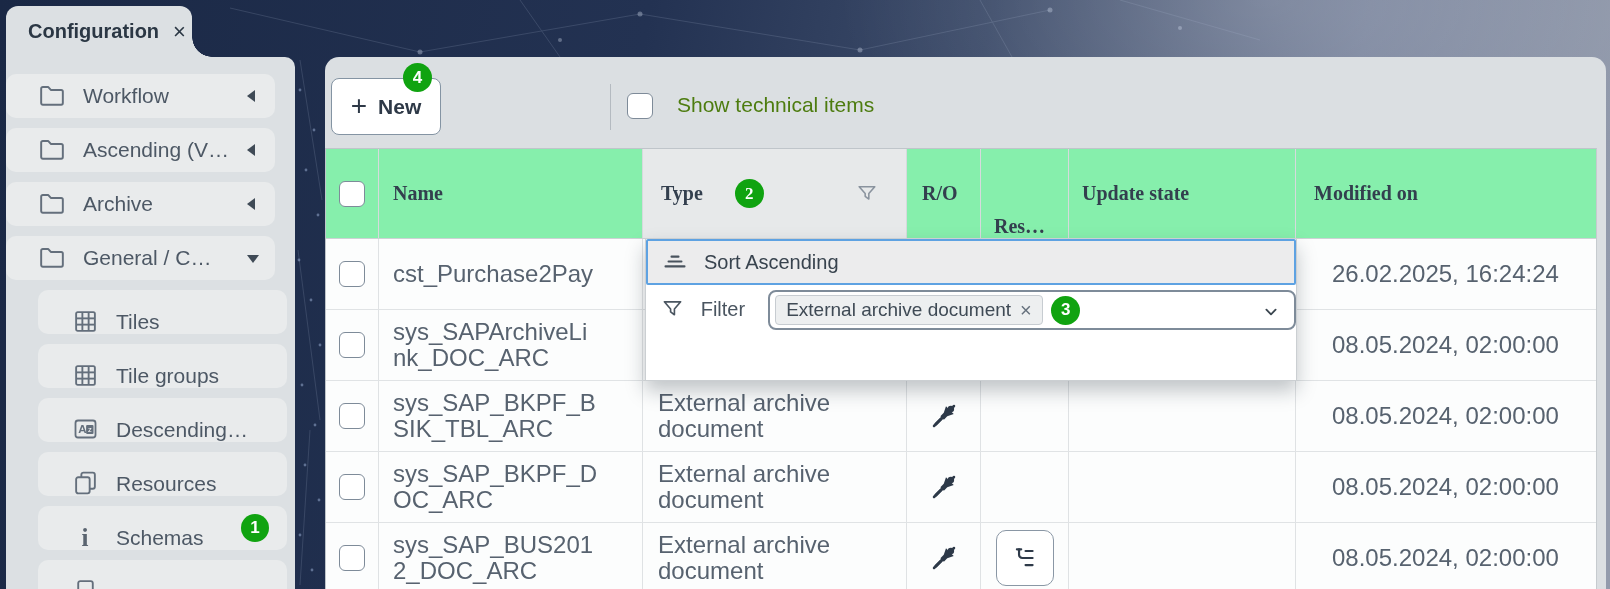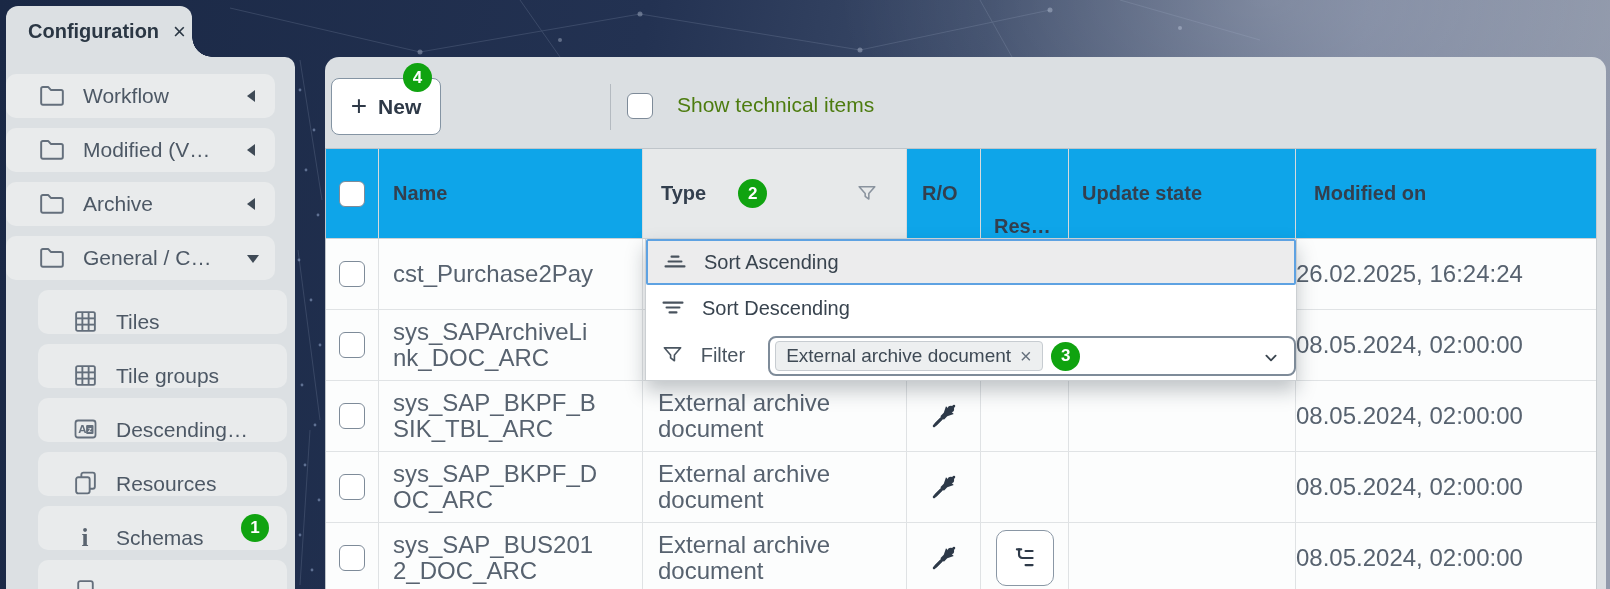--- a/index.html
+++ b/index.html
@@ -58,21 +58,21 @@
   .badge-new { position:absolute; left:78px; top:6px; width:29px; height:29px; font-size:17px; z-index:5; }
   .tb-divider { position:absolute; left:285px; top:27px; width:1px; height:46px; background:#b4bac0; }
   .checkbox { width:26px; height:26px; background:#fff; border:1.5px solid #7e8b99; border-radius:6px; display:inline-block; }
   .tb-check { position:absolute; left:302px; top:36px; }
   .tb-label { position:absolute; left:344px; top:36px; font-size:21px; color:#4d7c0f;margin-left:8px; }
 
   
   .table { position:absolute; left:0; top:91px; width:1272px; height:441px; background:#fcfdfd;
            border-left:1px solid #bfc5ca; border-top:1px solid #bfc5ca; border-right:1px solid #c6cbcf; overflow:hidden; }
   .grid-row { display:grid; grid-template-columns:53px 264px 264px 74px 88px 227px 300px; }
-  .thead { height:90px; background:#0ea5e9; border-bottom:1px solid #cdd2d5; }
+  .thead { height:90px; background:#86efac; border-bottom:1px solid #cdd2d5;font-family:Liberation Serif, serif; }
   .th { border-right:1px solid #d6dadd; display:flex; align-items:center; position:relative;
         font-size:20px; font-weight:700; color:#333f4e; }
   .th:last-child { border-right:none; }
   .th-check { justify-content:center; }
   .th-name { padding-left:14px; }
   .th-type { padding-left:18px; background:#e7e9ea; }
   .th-badge { width:29px; height:29px; font-size:17px; margin-left:32px; }
   .th-funnel { position:absolute; right:28px; top:34px; }
   .th-ro { padding-left:15px;text-align:center; }
   .th-res { padding-left:13px;align-items:flex-end; }
@@ -80,21 +80,21 @@
   .th-mod { padding-left:18px; }
   .trow { height:71px; border-bottom:1px solid #e0e3e5; background:#fcfdfd; }
   .td { border-right:1px solid #dfe2e4; display:flex; align-items:center; position:relative;
         font-size:24px; color:#57626f; line-height:26px; }
   .td:last-child { border-right:none; }
   .td-check { justify-content:center; }
   .td-name { padding:4px 42px 4px 14px; word-break:break-all; }
   .td-type { padding:4px 58px 4px 15px; }
   .td-ro { justify-content:center; }
   .td-res { justify-content:center; }
-  .td-mod { white-space:nowrap; }
+  .td-mod { white-space:nowrap;margin-left:36px; }
   .tree-btn { width:58px; height:56px; background:#fff; border:1.5px solid #8a97a5; border-radius:10px;
               display:flex; align-items:center; justify-content:center; cursor:pointer; }
 
   
   .colmenu { position:absolute; left:645px; top:238px; width:652px; height:143px; z-index:30;
              background:#ffffff; border:1px solid #cbcfd2; box-shadow:0 10px 18px rgba(20,30,45,.25); }
   .menu-item { display:flex; align-items:center; font-size:20px; color:#38434e; cursor:pointer; }
   .mi-sel { height:46px; background:#ececed; border:2px solid #5ea2e2; border-radius:2px; }
   .mi-plain { height:46px; }
   .mi-icon { margin:0 16px 0 14px; display:inline-flex; width:26px; justify-content:center; }
@@ -172,21 +172,21 @@
       <span class="si-label">Workflow</span>
       <span class="chev-left"></span>
     </div>
 
     <div class="side-item lvl1" style="top:71px">
       <span class="si-icon">
         <svg width="26" height="24" viewBox="0 0 24 22">
             <path d="M2 4.2 a1.5 1.5 0 0 1 1.5 -1.5 h5.1 l2.3 2.7 h9.6 a1.5 1.5 0 0 1 1.5 1.5 v10.6 a1.5 1.5 0 0 1 -1.5 1.5 h-17 a1.5 1.5 0 0 1 -1.5 -1.5 z" fill="none" stroke="#646f7c" stroke-width="1.8" stroke-linejoin="round"></path>
           </svg>
       </span>
-      <span class="si-label">Modified (V…</span>
+      <span class="si-label">Ascending (V…</span>
       <span class="chev-left"></span>
     </div>
 
     <div class="side-item lvl1" style="top:179px">
       <span class="si-icon">
         <svg width="26" height="24" viewBox="0 0 24 22">
             <path d="M2 4.2 a1.5 1.5 0 0 1 1.5 -1.5 h5.1 l2.3 2.7 h9.6 a1.5 1.5 0 0 1 1.5 1.5 v10.6 a1.5 1.5 0 0 1 -1.5 1.5 h-17 a1.5 1.5 0 0 1 -1.5 -1.5 z" fill="none" stroke="#646f7c" stroke-width="1.8" stroke-linejoin="round"></path>
           </svg>
       </span>
       <span class="si-label">General / C…</span>
@@ -425,32 +425,20 @@
         <svg width="26" height="22" viewBox="0 0 26 22">
             <g fill="#49535e">
               <rect x="8.5" y="4.5" width="9" height="2.2" rx="1"></rect>
               <rect x="5.5" y="9.4" width="15" height="2.2" rx="1"></rect>
               <rect x="2.5" y="14.3" width="21" height="2.2" rx="1"></rect>
             </g>
           </svg>
       </span>
       <span>Sort Ascending</span>
     </div>
-    <div class="menu-item mi-plain">
-      <span class="mi-icon">
-        <svg width="26" height="22" viewBox="0 0 26 22">
-            <g fill="#49535e">
-              <rect x="2.5" y="4.5" width="21" height="2.2" rx="1"></rect>
-              <rect x="5.5" y="9.4" width="15" height="2.2" rx="1"></rect>
-              <rect x="8.5" y="14.3" width="9" height="2.2" rx="1"></rect>
-            </g>
-          </svg>
-      </span>
-      <span>Sort Descending</span>
-    </div>
     <div class="menu-filter">
       <span class="mi-icon" style="margin-right:0">
         <svg width="23" height="23" viewBox="0 0 24 24">
             <path d="M3.5 4 h17 l-6.5 7.5 v6 l-4 -3 v-3 z" fill="none" stroke="#4a5560" stroke-width="1.7" stroke-linejoin="round"></path>
           </svg>
       </span>
       <span class="mf-label">Filter</span>
       <div class="combobox">
         <span class="token">
           <span>External archive document</span>

